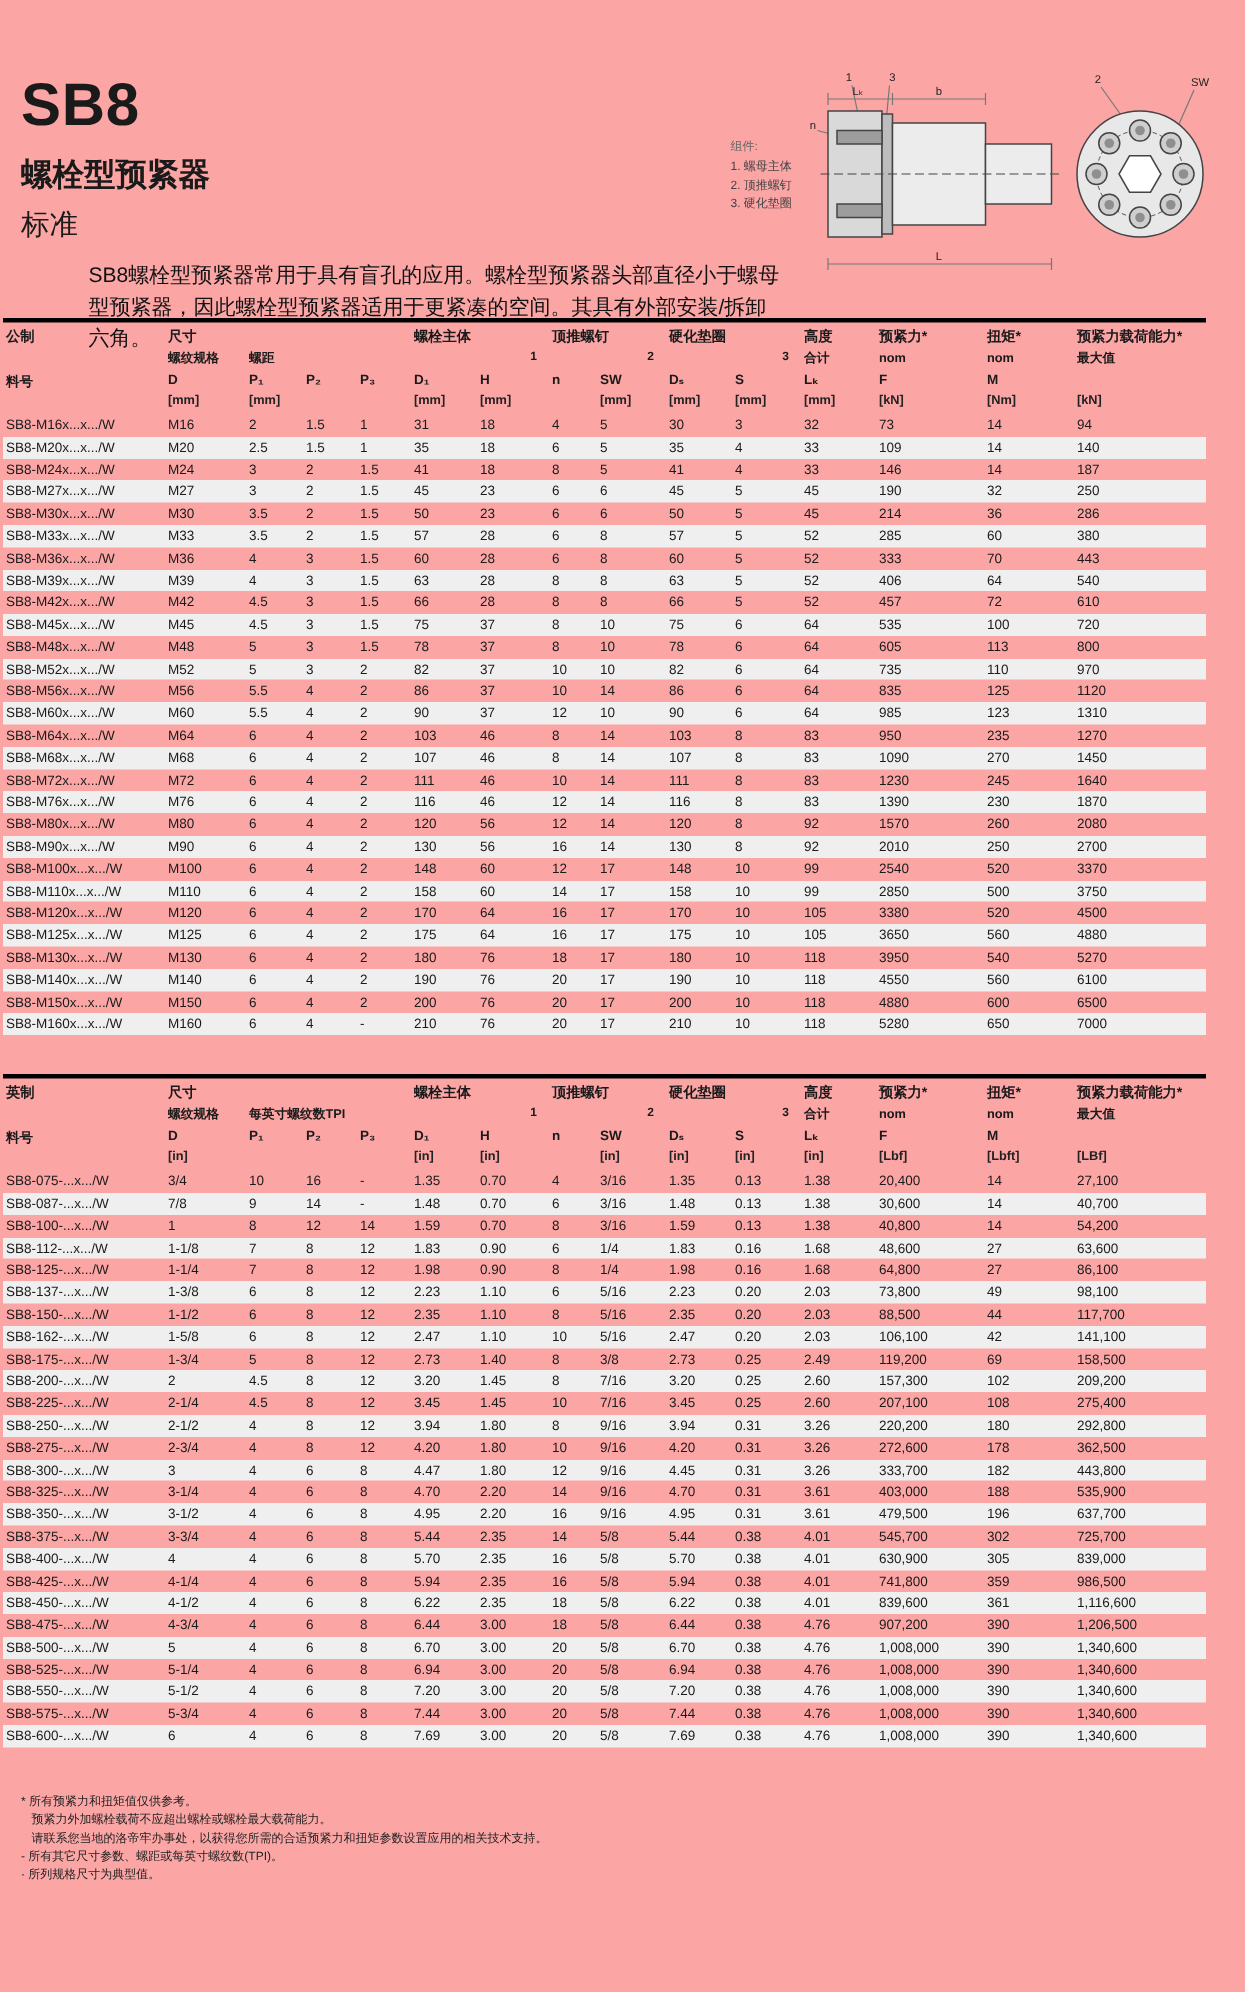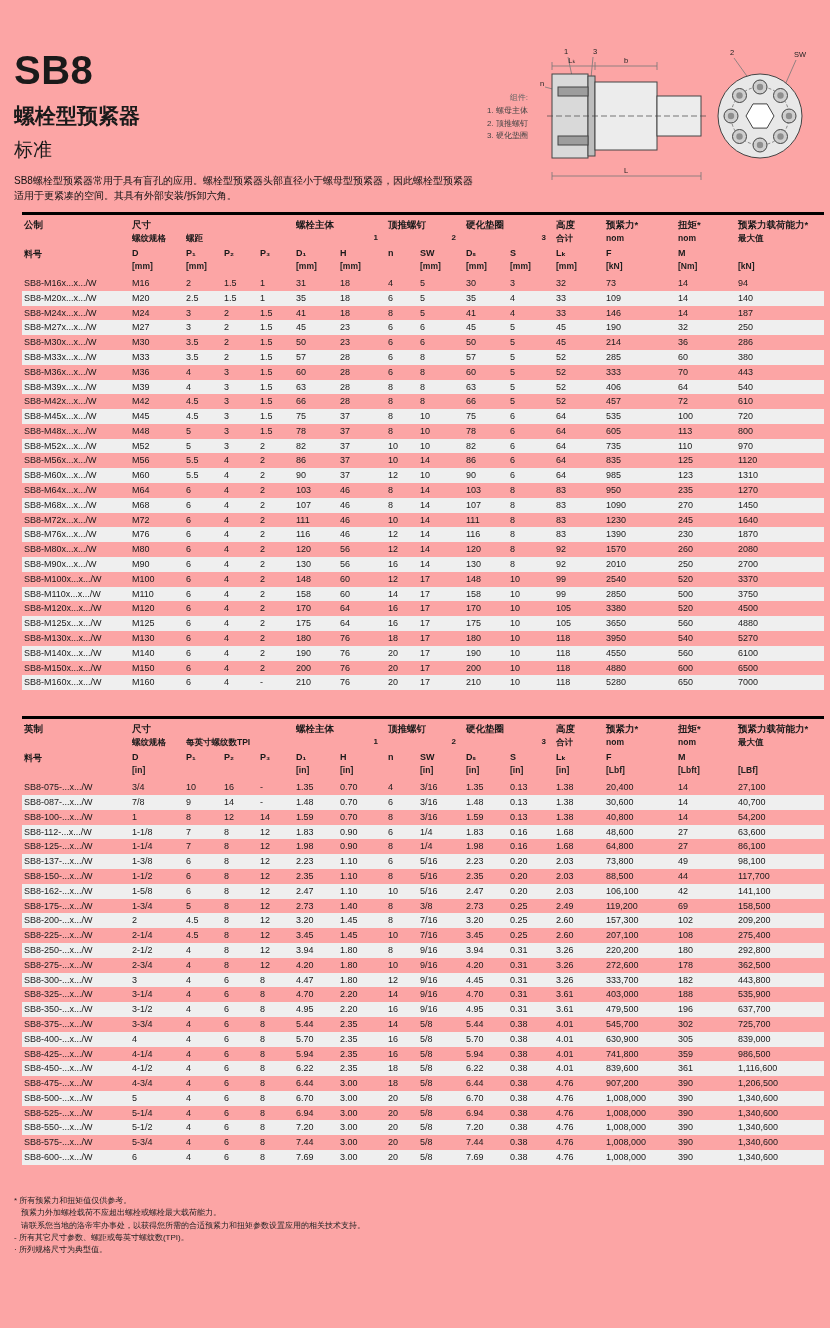--- a/index.html
+++ b/index.html
@@ -6,27 +6,27 @@
   .page{
     width:830px;height:1328px;background:#fca5a5;position:relative;
     box-sizing:border-box;color:#1a1a1a;
     font-family:"Liberation Sans","DejaVu Sans",sans-serif;
   }
   
   .header{position:relative;height:212px;padding:50px 14px 0 14px;box-sizing:border-box;}
   .brand-title{font-size:40px;font-weight:600;letter-spacing:.5px;line-height:1;}
   .sub1{font-size:21px;font-weight:700;margin-top:12px;}
   .sub2{font-size:19px;font-weight:400;margin-top:7px;}
-  .desc{font-size:10px;line-height:1.5;margin-top:10px;width:462px;color:#111;}
+  .desc{font-size:14px;line-height:1.5;margin-top:10px;width:462px;color:#111;margin-left:45px;}
   .legend{position:absolute;left:487px;top:92px;font-size:8px;color:#444;line-height:1.55;}
-  .legend-title{margin-bottom:1px;color:#666;text-align:right;}
+  .legend-title{margin-bottom:1px;color:#666;}
   .drawing-box{position:absolute;left:538px;top:44px;}
   svg text{font-family:"Liberation Sans","DejaVu Sans",sans-serif;font-size:7.5px;fill:#222;}
   
-  .tables{padding:0 22px;}
+  .tables{padding:0 2px;}
   table.spec{width:802px;table-layout:fixed;border-collapse:collapse;border-top:3px solid #000;font-size:9px;margin-bottom:26px;}
   table.spec th{text-align:left;font-weight:700;vertical-align:top;overflow:hidden;}
   .g-row th{padding:5px 2px 0 2px;font-size:9.5px;line-height:1.15;}
   .ref-row th{padding:2px 2px 0 2px;font-size:8.5px;}
   .ref-row th.ref{text-align:right;padding-right:8px;font-size:8px;}
   .sym-row th{padding:3px 2px 0 2px;font-size:9px;}
   .unit-row th{padding:0 2px 5px 2px;font-weight:400;font-size:8.5px;color:#222;}
   table.spec tbody td{padding:2px 2px;line-height:1.2;white-space:nowrap;overflow:hidden;}
   table.spec tbody tr:nth-child(even){background:#efefef;}
   

